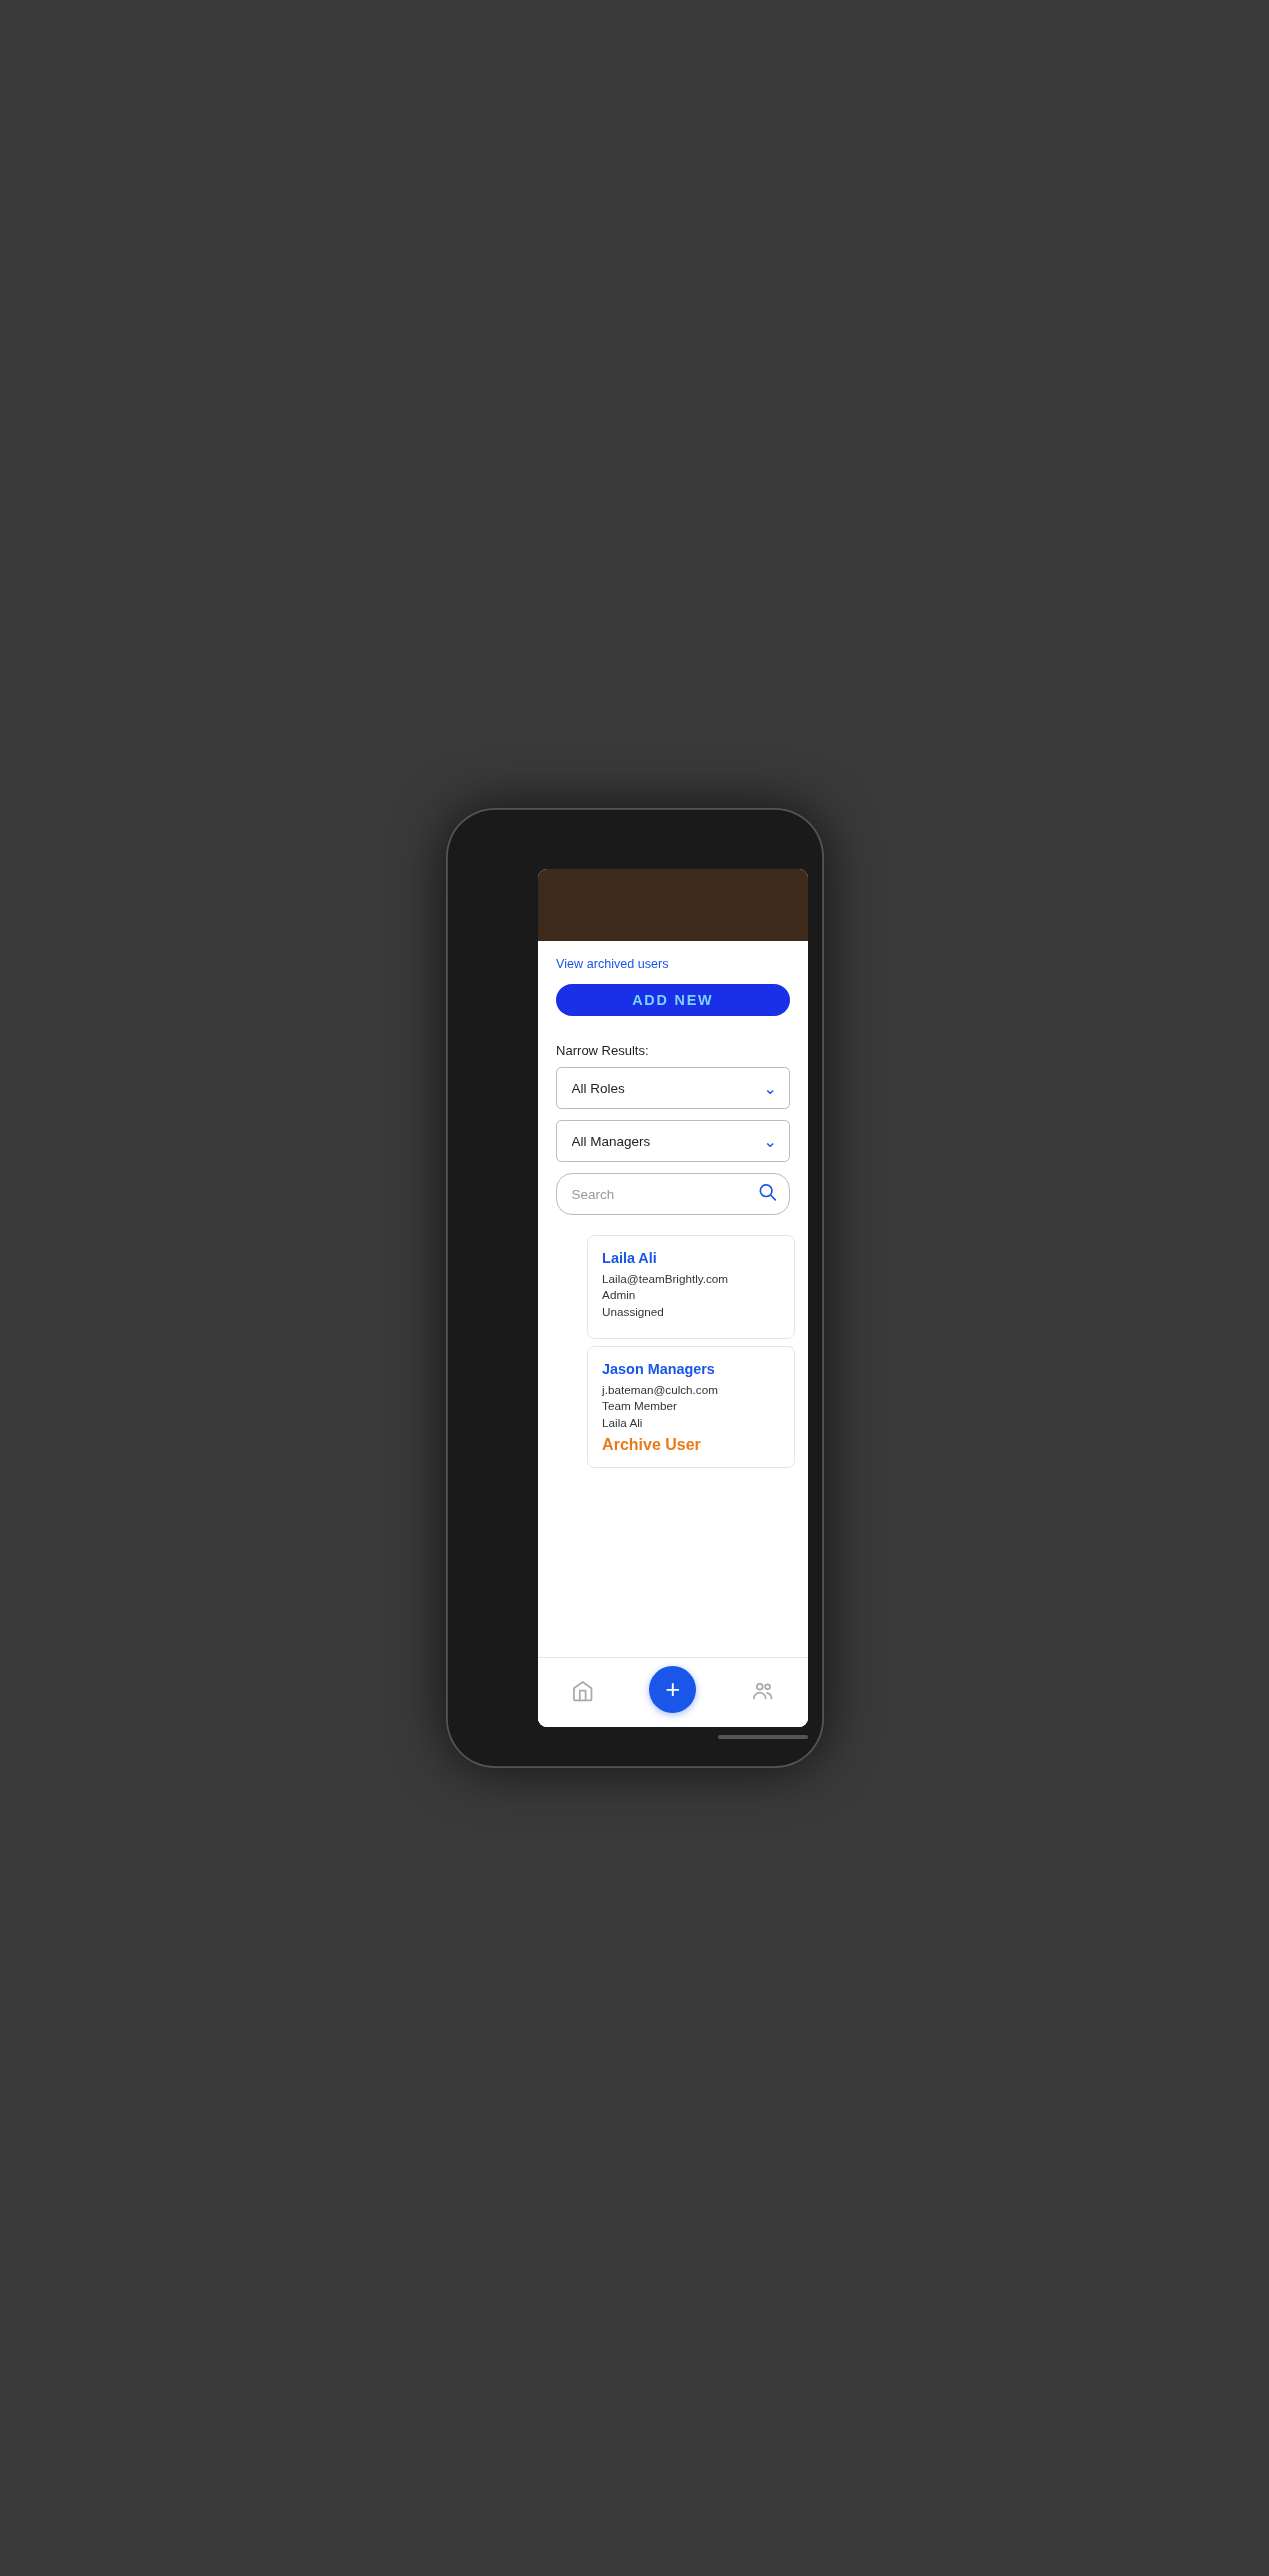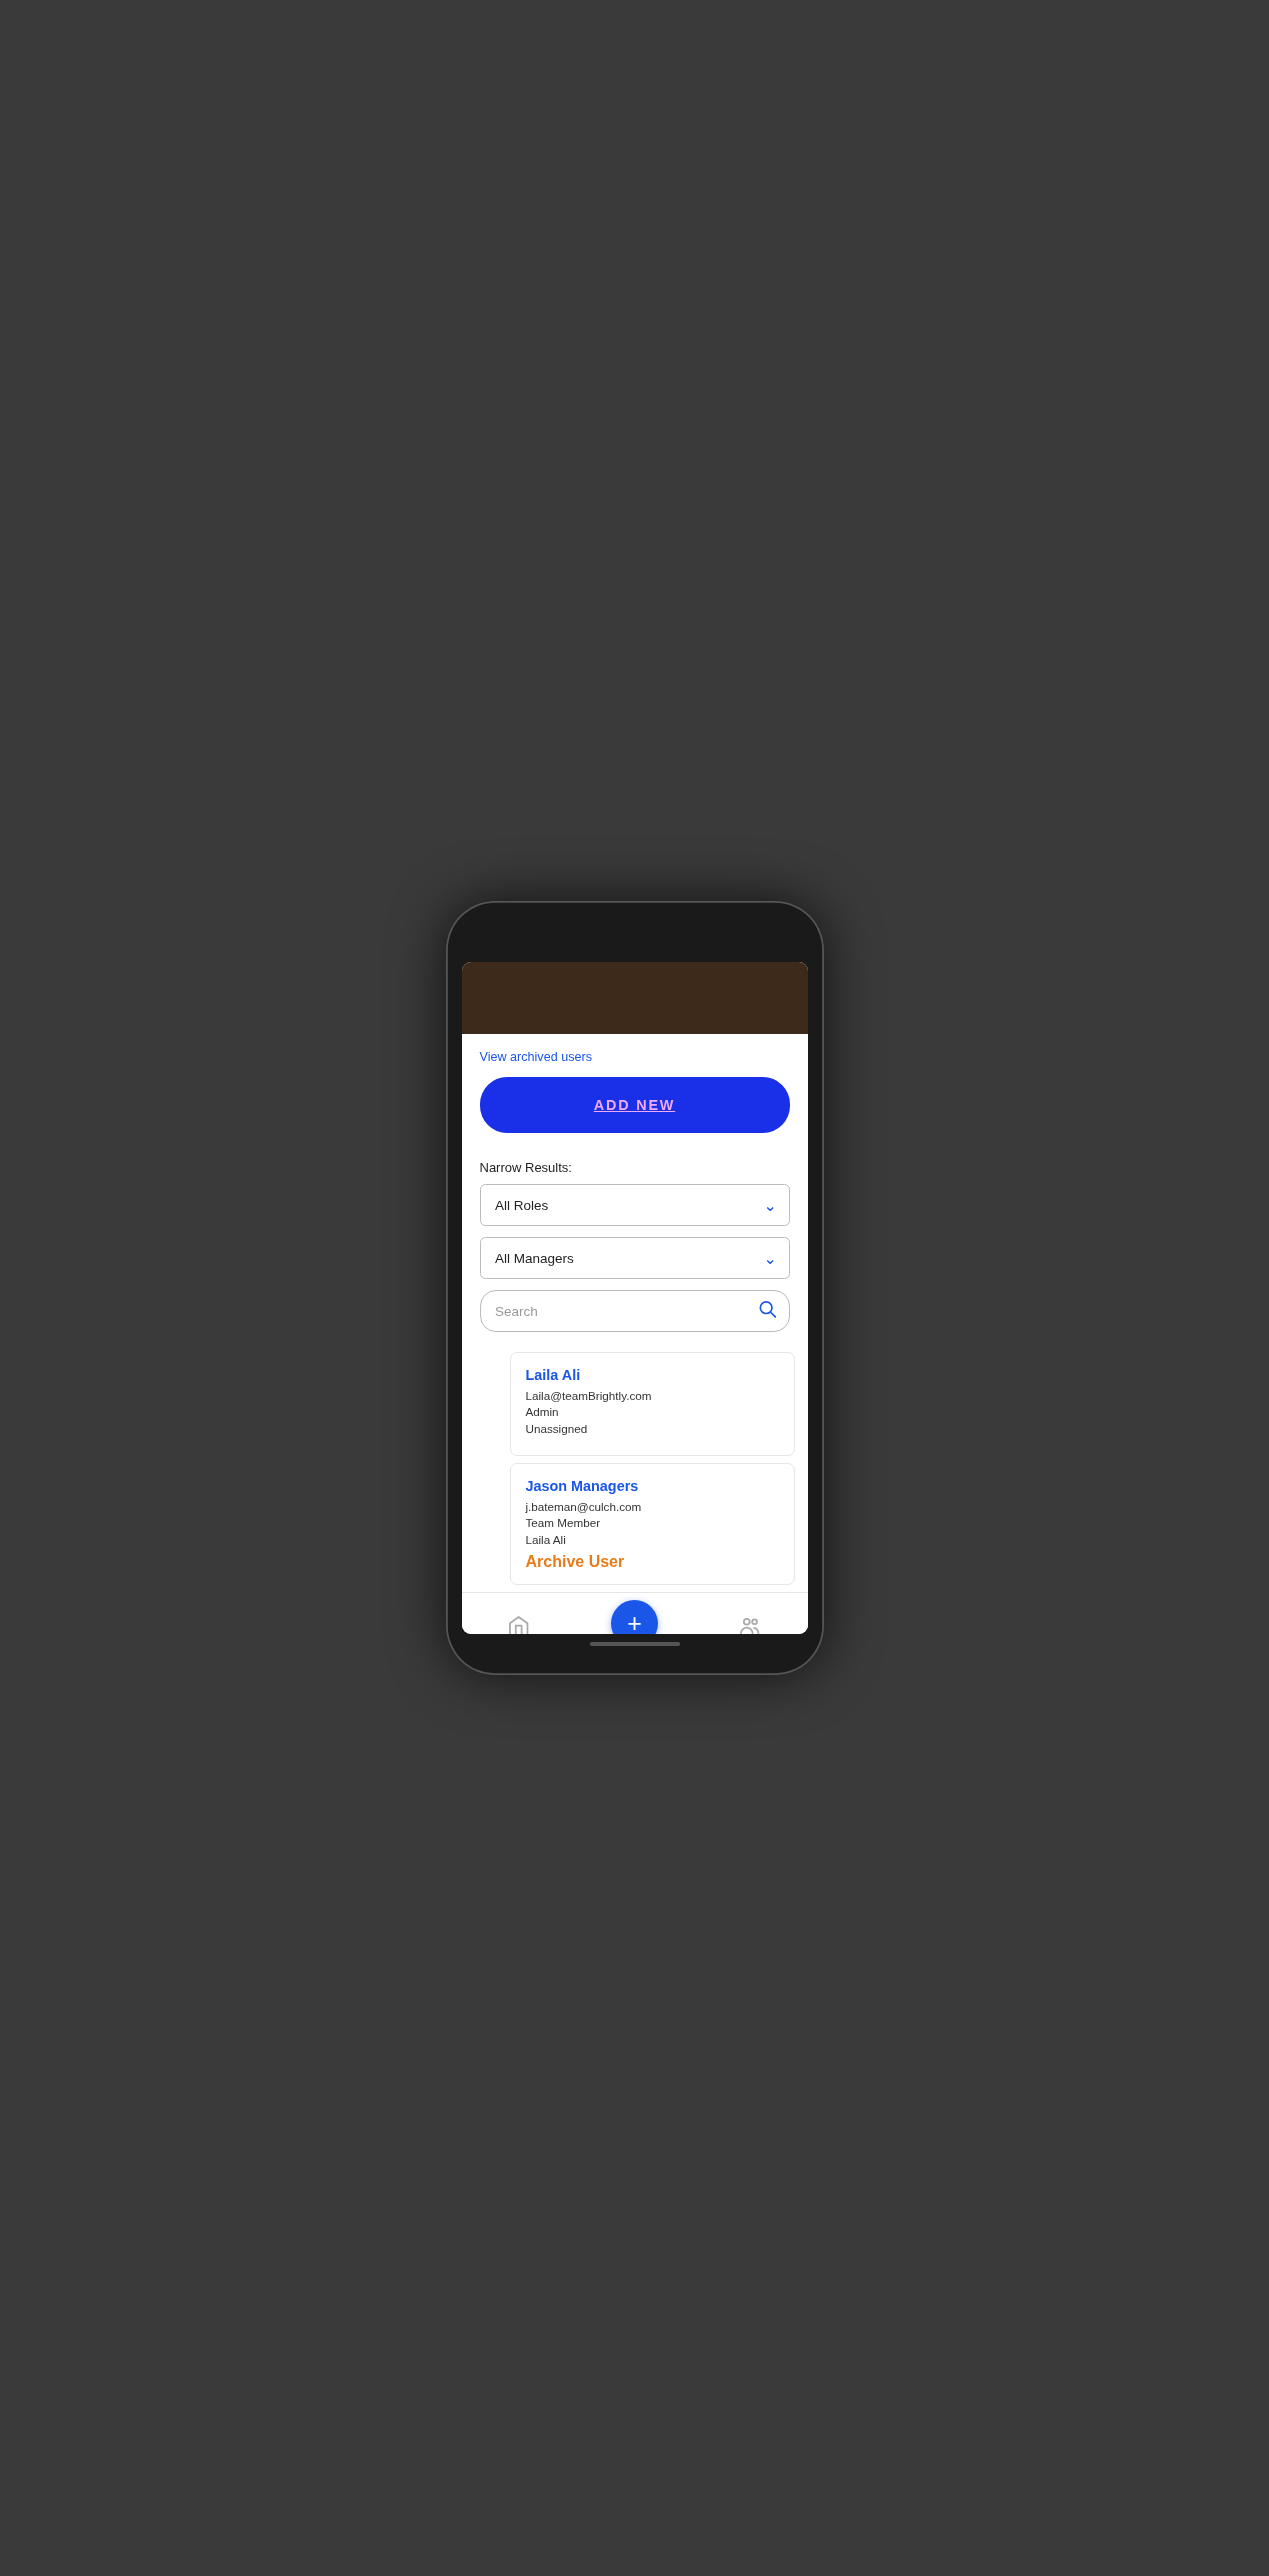--- a/index.html
+++ b/index.html
@@ -6,28 +6,29 @@
     body {
       background: #3a3a3a;
       display: flex;
       justify-content: center;
       align-items: center;
       min-height: 100vh;
       font-family: -apple-system, BlinkMacSystemFont, 'Segoe UI', sans-serif;
     }
     .phone-outer {
       width: 378px;
-      height: 774px;
+      height: 960px;
       background: #1a1a1a;
       border-radius: 49px;
       padding: 16px;
       box-shadow: 0 0 54px rgba(0,0,0,0.7), inset 0 0 0 1.8px #555;
       position: relative;
       display: flex;
       flex-direction: column;
+      align-items: flex-end;
     }
     .phone-notch-area {
       height: 45px;
       display: flex;
       justify-content: center;
       align-items: flex-start;
       padding-top: 7.2px;
     }
     .phone-notch {
       width: 108px;
@@ -64,30 +65,29 @@
       font-size: 12.6px;
       font-weight: 500;
       text-decoration: none;
       cursor: pointer;
     }
     .add-new-btn {
       display: block;
       width: calc(100% - 0px);
       margin: 12.6px 0 18px;
       background: #1a2fe8;
-      color: #f0abfc;
+      color: #7dd3fc;
       border: none;
       border-radius: 27px;
-      padding: 20px 0;
+      padding: 8px 0;
       font-size: 14.4px;
       font-weight: 700;
       letter-spacing: 1.8px;
       text-align: center;
       cursor: pointer;
-      text-decoration: underline;
     }
     .narrow-section {
       padding: 0 18px;
       background: #fff;
     }
     .narrow-label {
       font-size: 13px;
       color: #222;
       margin-bottom: 9px;
     }

